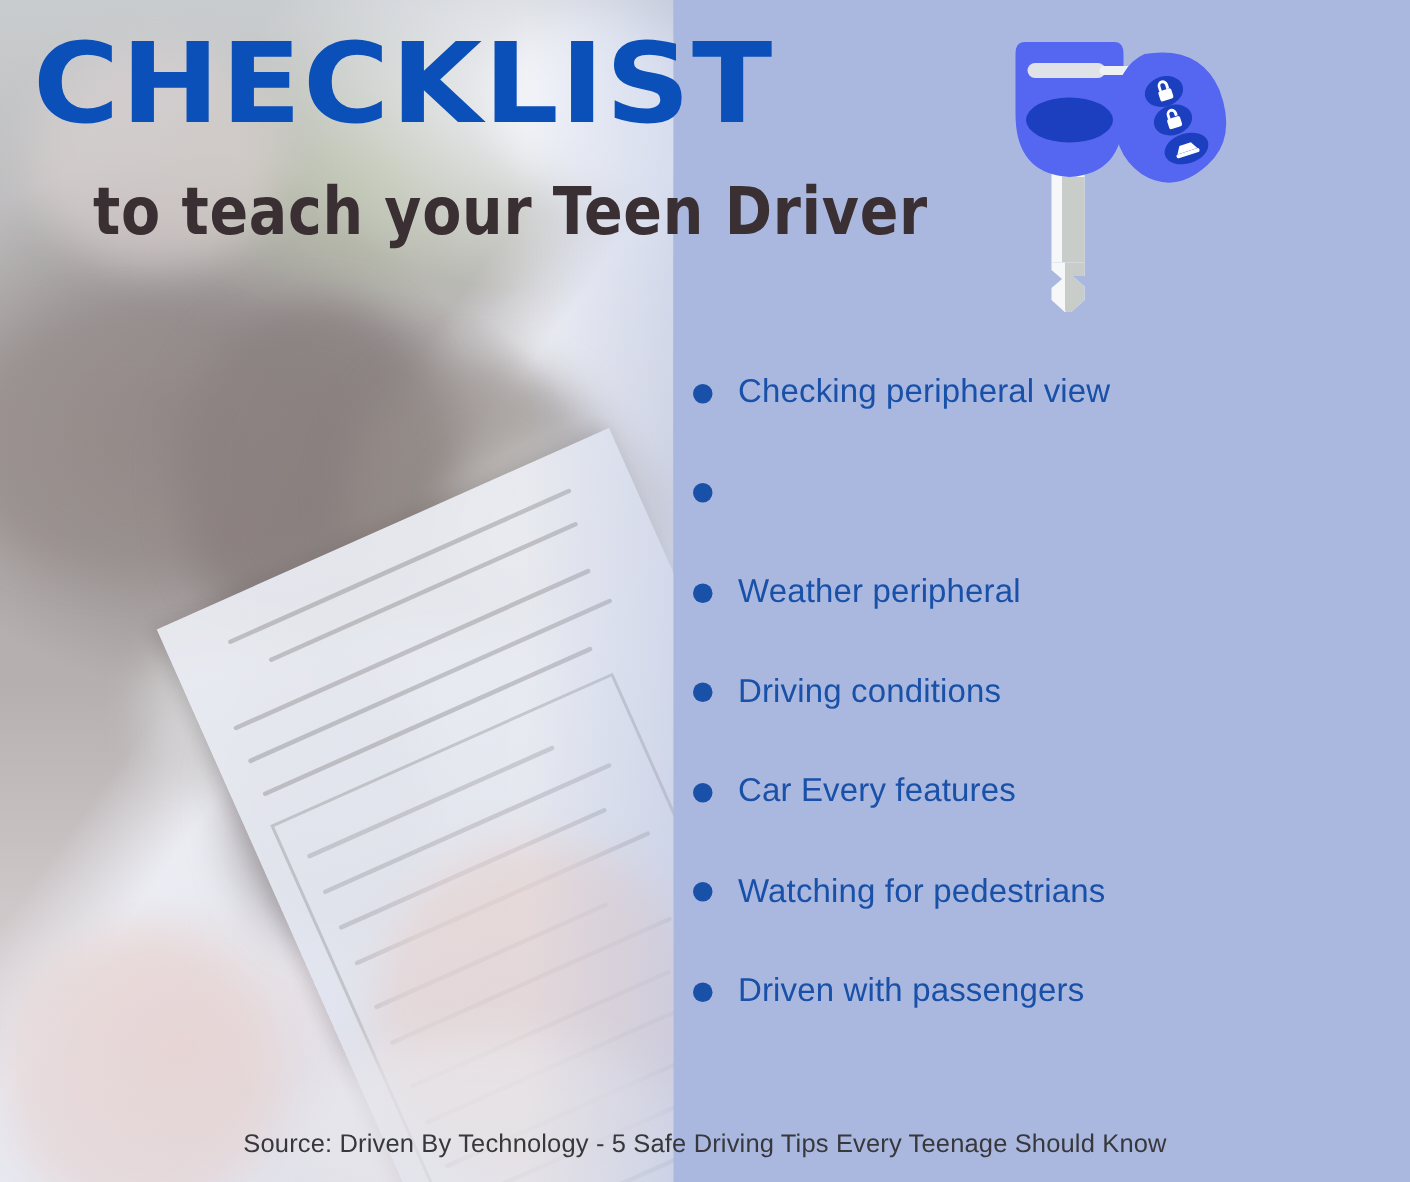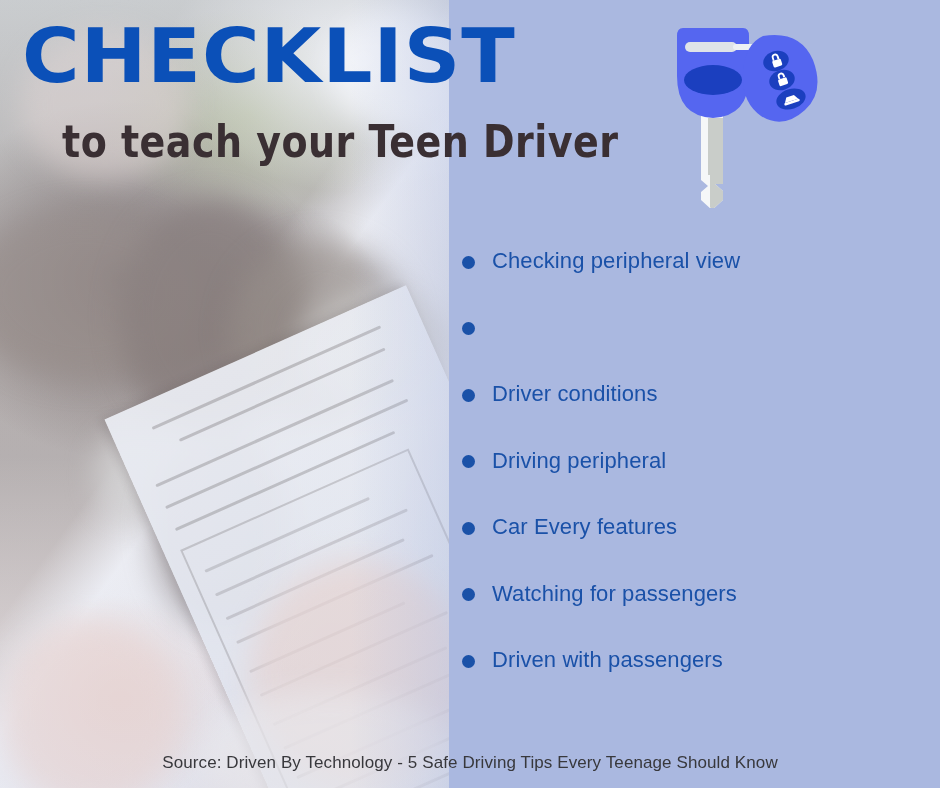--- a/index.html
+++ b/index.html
@@ -284,33 +284,33 @@
   <div class="bullets">
     <div class="bullet-row">
       <span class="dot"></span>
       <span class="bullet-text">Checking peripheral view</span>
     </div>
     <div class="bullet-row">
       <span class="dot"></span>
     </div>
     <div class="bullet-row">
       <span class="dot"></span>
-      <span class="bullet-text">Driver conditions</span>
-    </div>
-    <div class="bullet-row">
-      <span class="dot"></span>
-      <span class="bullet-text">Driving peripheral</span>
+      <span class="bullet-text">Weather peripheral</span>
+    </div>
+    <div class="bullet-row">
+      <span class="dot"></span>
+      <span class="bullet-text">Driving conditions</span>
     </div>
     <div class="bullet-row">
       <span class="dot"></span>
       <span class="bullet-text">Car Every features</span>
     </div>
     <div class="bullet-row">
       <span class="dot"></span>
-      <span class="bullet-text">Watching for passengers</span>
+      <span class="bullet-text">Watching for pedestrians</span>
     </div>
     <div class="bullet-row">
       <span class="dot"></span>
       <span class="bullet-text">Driven with passengers</span>
     </div>
   </div>
 
   <div class="source">Source: Driven By Technology - 5 Safe Driving Tips Every Teenage Should Know</div>
 
 </div>

